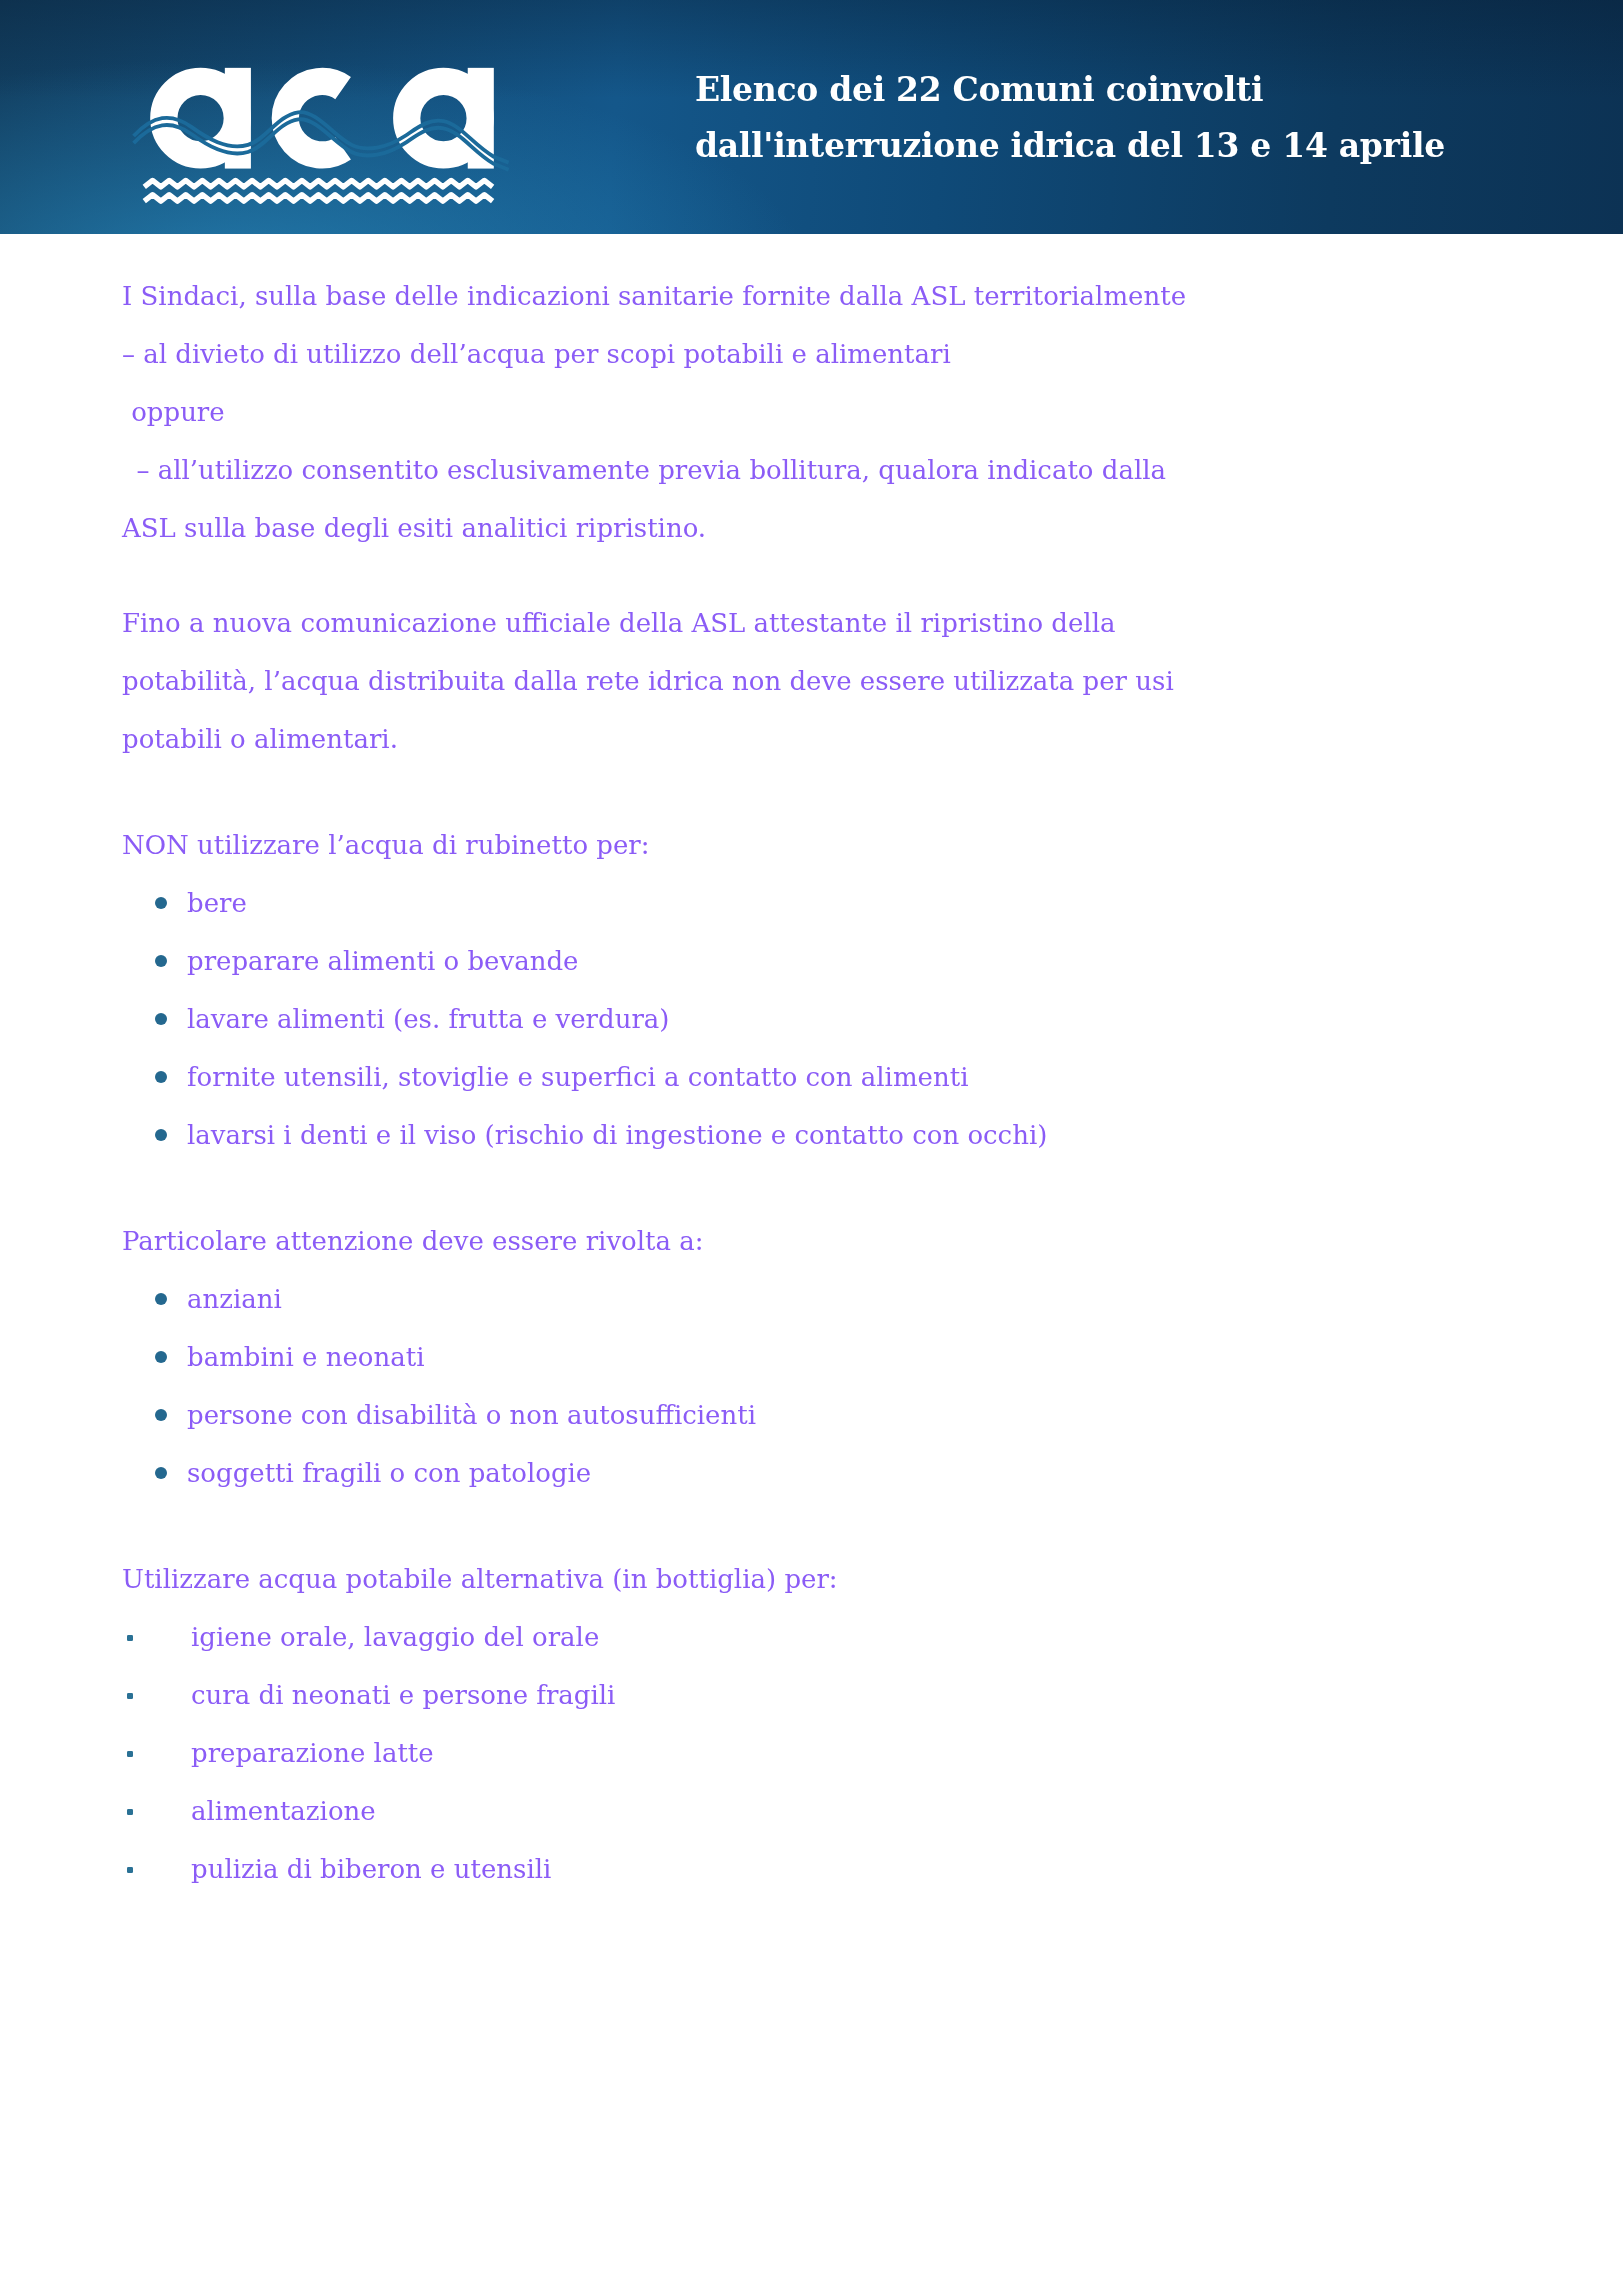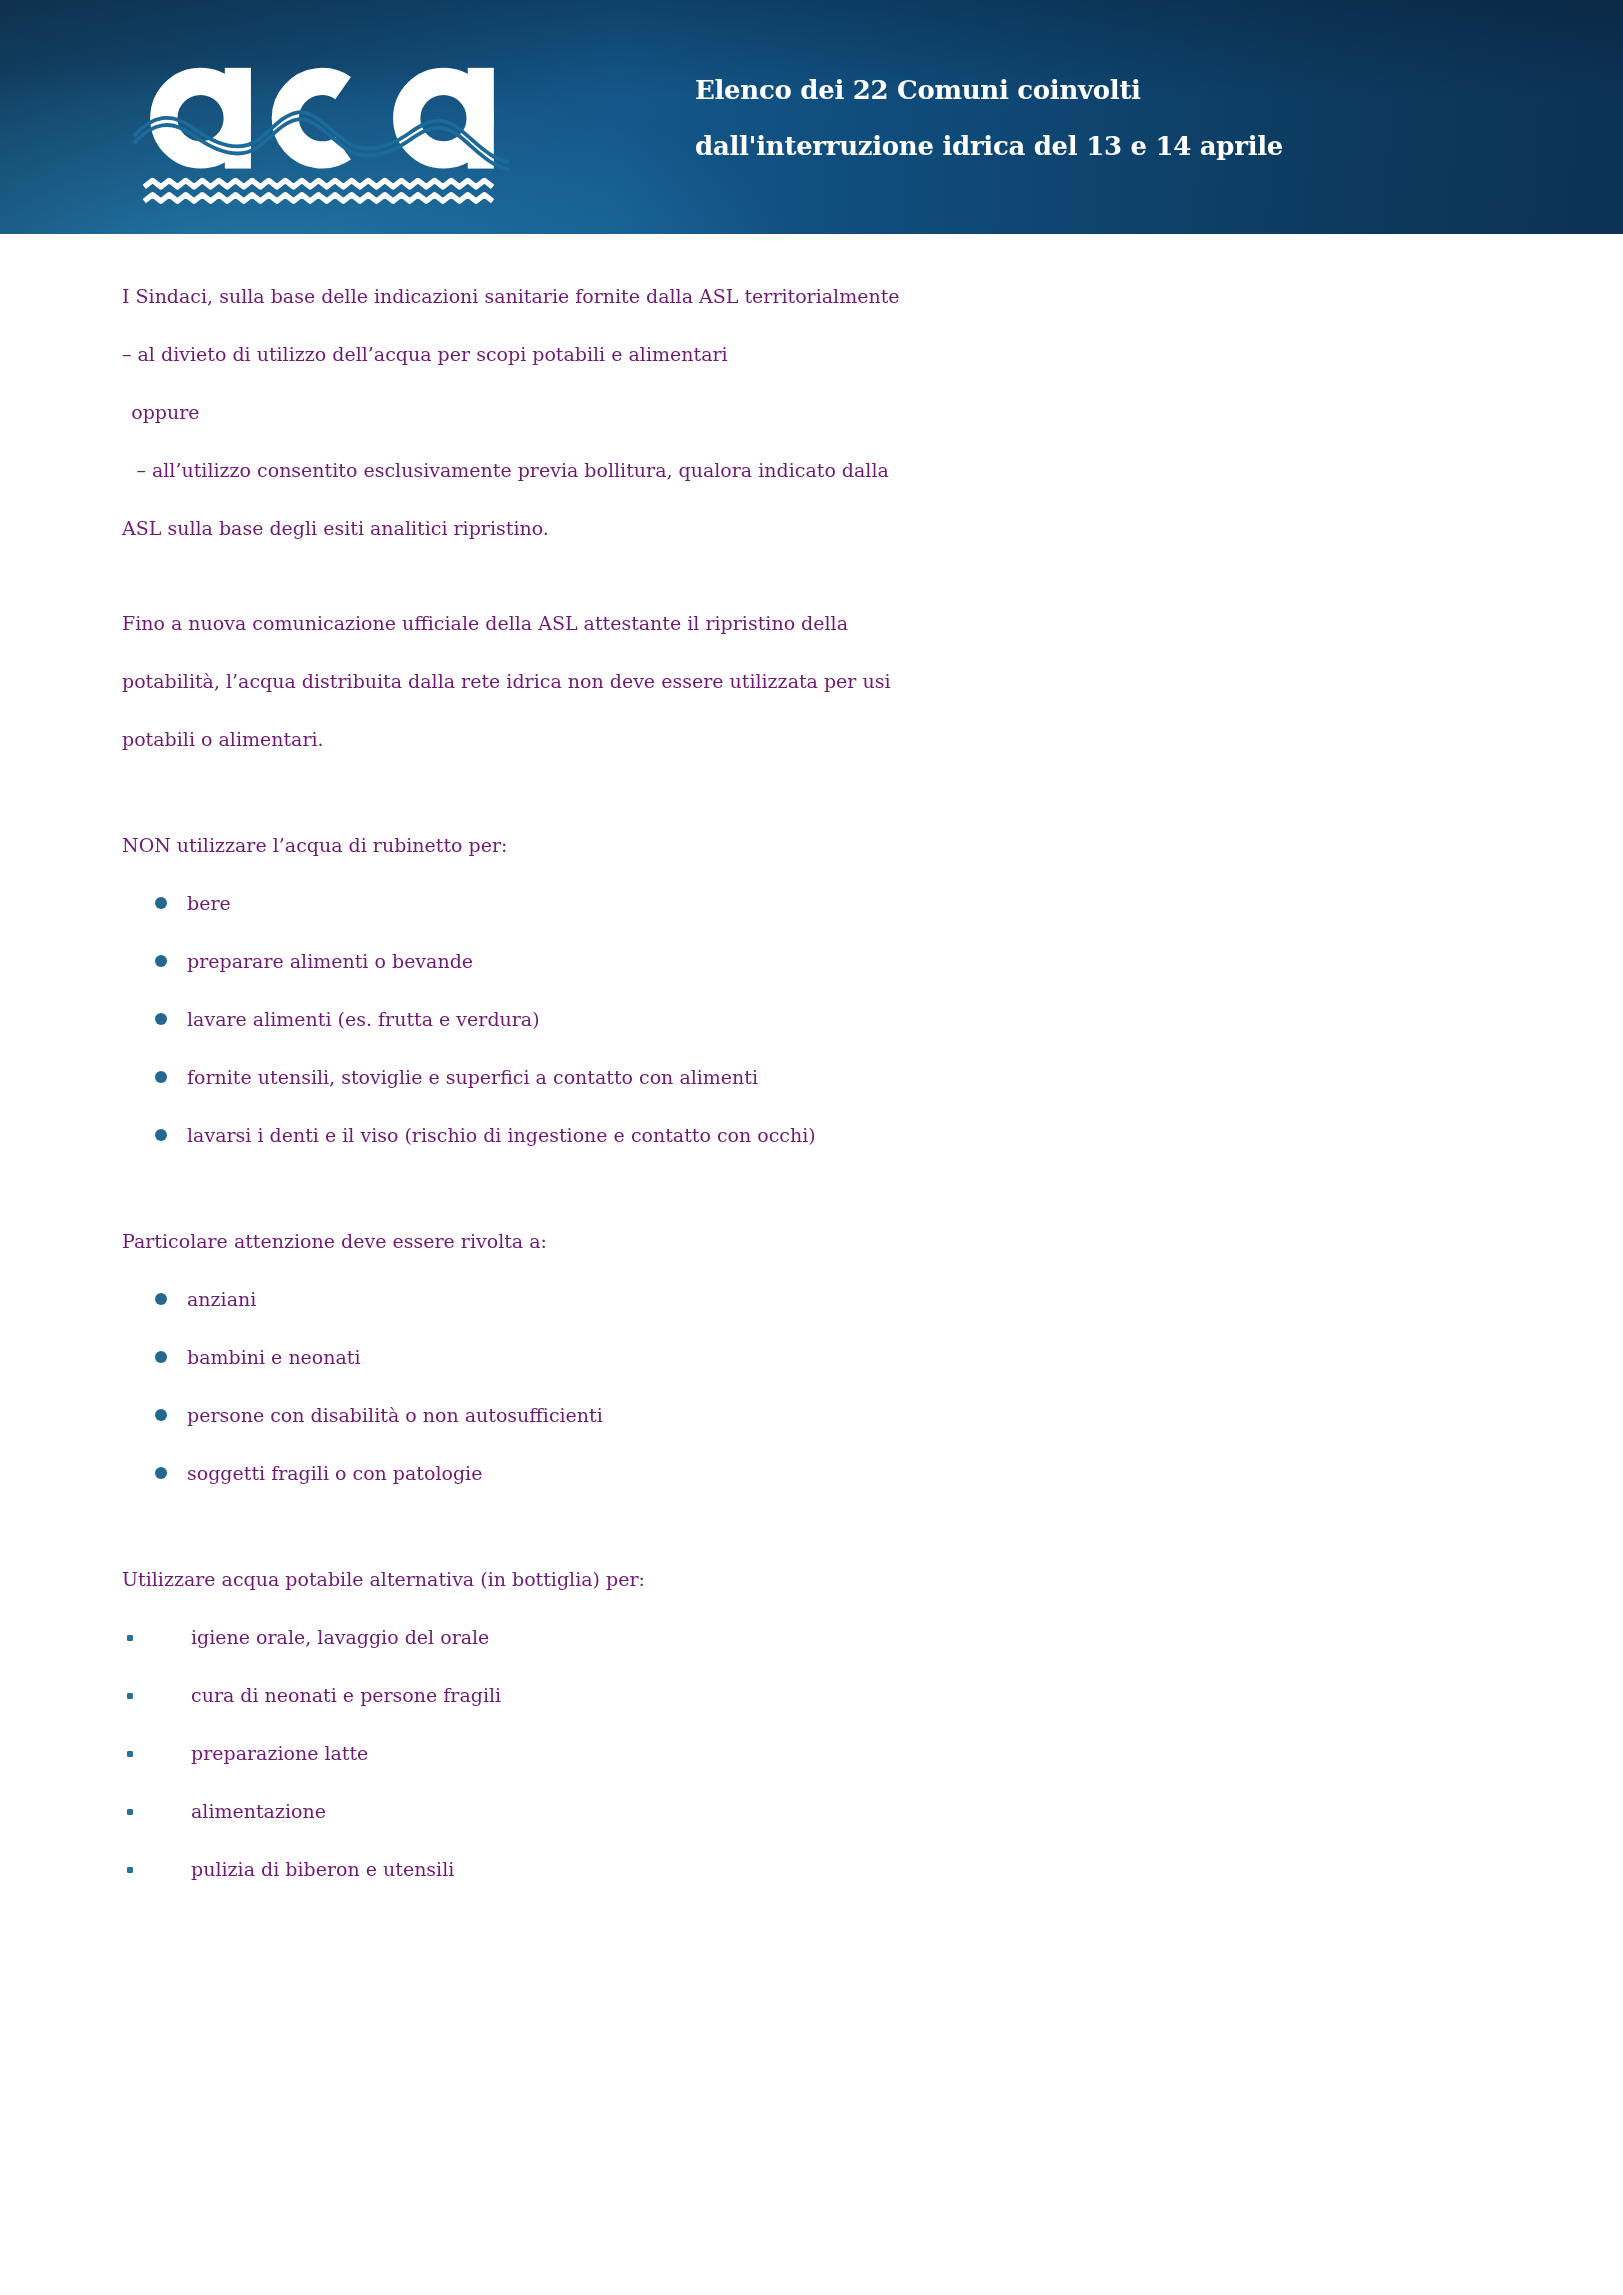--- a/index.html
+++ b/index.html
@@ -29,31 +29,31 @@
     top:56px;
     width:404px;
     height:157px;
   }
   .title {
     position:absolute;
     left:695px;
     top:62px;
     color:#ffffff;
     font-weight:bold;
-    font-size:26px;
+    font-size:33px;
     line-height:56px;
     letter-spacing:-0.3px;
     white-space:nowrap;
   }
 
   
   .content {
     padding:33px 59px 0 122px;
-    color:#701a75;
-    font-size:19px;
+    color:#8b5cf6;
+    font-size:26px;
     line-height:58px;
   }
   .line { white-space:nowrap; }
   .indent-1 { padding-left:9.2px; }
   .indent-2 { padding-left:14.4px; }
   .para { margin-top:37px; }
   .section-heading { margin-top:48px; white-space:nowrap; }
 
   ul.plain { list-style:none; margin:0; padding:0; }
   ul.plain li { position:relative; white-space:nowrap; }

